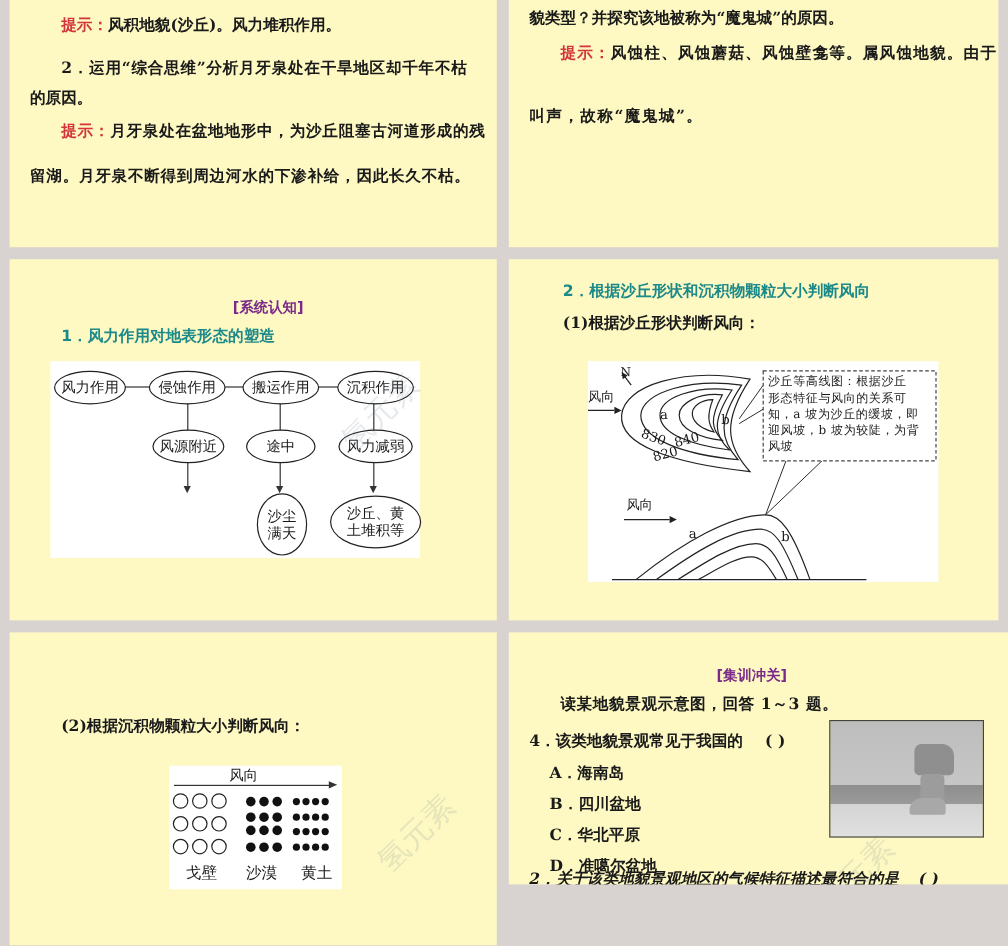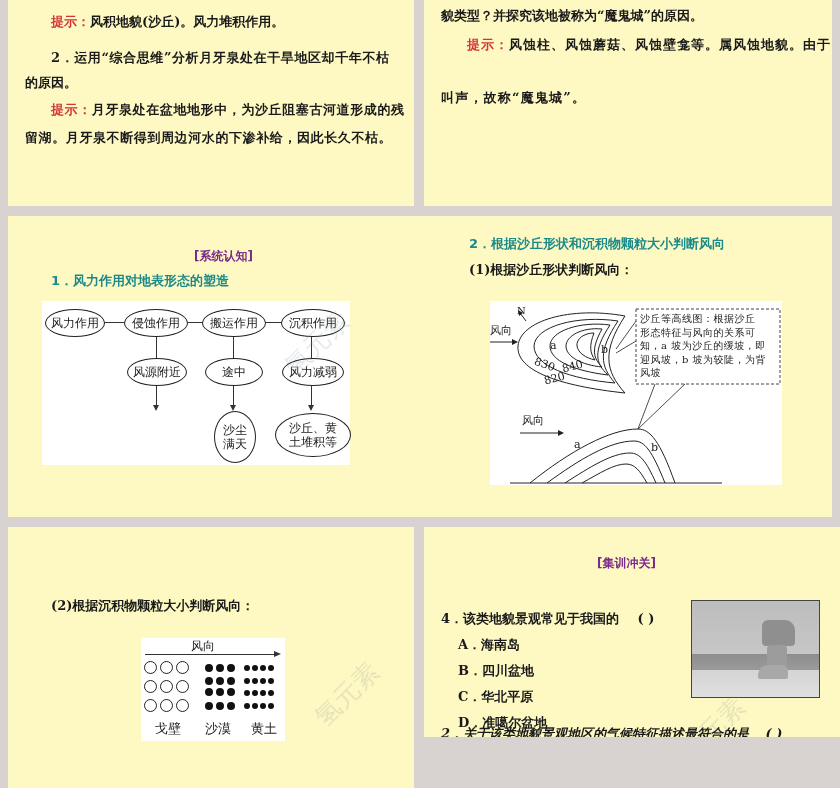--- a/index.html
+++ b/index.html
@@ -7,21 +7,21 @@
     width: 840px; height: 788px; overflow: hidden; position: relative;
     background: #d8d3d0;
     font-family: "DejaVu Serif", "Liberation Serif", serif;
     color: #1a1a1a;
   }
   .panel {
     position: absolute; background: #fef9c3; overflow: hidden;
   }
   #p1 { left: 8px; top: 0; width: 406px; height: 206px; }
   #p2 { left: 424px; top: 0; width: 408px; height: 206px; }
-  #p3 { left: 8px; top: 216px; width: 406px; height: 301px; padding-left: 16px; }
+  #p3 { left: 8px; top: 216px; width: 406px; height: 301px; }
   #p4 { left: 424px; top: 216px; width: 408px; height: 301px; }
   #p5 { left: 8px; top: 527px; width: 406px; height: 261px; }
   #p6 { left: 424px; top: 527px; width: 408px; height: 210px; padding-left: 44px; }
 
   .t { position: absolute; font-size: 13px; line-height: 16px; white-space: nowrap; }
   .b { font-weight: bold; }
   .hint { color: #d2343a; font-weight: bold; }
   .purple { color: #7a2a8a; font-weight: bold; font-family: "DejaVu Sans", sans-serif; }
   .teal { color: #1d8a8a; font-weight: bold; font-family: "DejaVu Sans", sans-serif; }
 
@@ -53,21 +53,21 @@
 
 <div class="panel" id="p1">
   <div class="t" style="left:43px; top:14px;">
     <span class="hint">提示：</span><span class="b">风积地貌(沙丘)。风力堆积作用。</span>
   </div>
   <div class="t b" style="left:43px; top:50px; letter-spacing:0.6px;">2．运用“综合思维”分析月牙泉处在干旱地区却千年不枯</div>
   <div class="t b" style="left:17px; top:75px;">的原因。</div>
   <div class="t" style="left:43px; top:102px; letter-spacing:0.6px;">
     <span class="hint">提示：</span><span class="b">月牙泉处在盆地地形中，为沙丘阻塞古河道形成的残</span>
   </div>
-  <div class="t b" style="left:17px; top:130px; letter-spacing:0.6px;">留湖。月牙泉不断得到周边河水的下渗补给，因此长久不枯。</div>
+  <div class="t b" style="left:17px; top:140px; letter-spacing:0.6px;font-family:Liberation Mono, monospace;">留湖。月牙泉不断得到周边河水的下渗补给，因此长久不枯。</div>
 </div>
 
 <div class="panel" id="p2">
   <div class="t" style="left:43px; top:37px; letter-spacing:1px;">
     <span class="hint">提示：</span><span class="b">风蚀柱、风蚀蘑菇、风蚀壁龛等。属风蚀地貌。由于</span>
   </div>
   <div class="t b" style="left:17px; top:8px;">貌类型？并探究该地被称为“魔鬼城”的原因。</div>
   <div class="t b" style="left:17px; top:90px; letter-spacing:1.2px;">叫声，故称“魔鬼城”。</div>
 </div>
 
@@ -212,20 +212,21 @@
 
     <span class="t" style="left:14px; top:83px; font-size:13px;">戈壁</span>
     <span class="t" style="left:64px; top:83px; font-size:13px;">沙漠</span>
     <span class="t" style="left:110px; top:83px; font-size:13px;">黄土</span>
   </div>
   <div class="watermark" style="left:300px; top:150px;">氢元素</div>
 </div>
 
 <div class="panel" id="p6">
   <div class="t purple" style="left:173px; top:28px; font-size:12px;">[集训冲关]</div>
+  <div class="t b" style="left:43px; top:53px; letter-spacing:0.5px;">读某地貌景观示意图，回答 1～3 题。</div>
 
   <div class="t b" style="left:17px; top:84px;">
     <span>4．该类地貌景观常见于我国的</span>
     <span style="margin-left:14px;">(    )</span>
   </div>
   <div class="t b" style="left:34px; top:110px;">A．海南岛</div>
   <div class="t b" style="left:34px; top:136px;">B．四川盆地</div>
   <div class="t b" style="left:34px; top:162px;">C．华北平原</div>
   <div class="t b" style="left:34px; top:188px;">D．准噶尔盆地</div>
 

